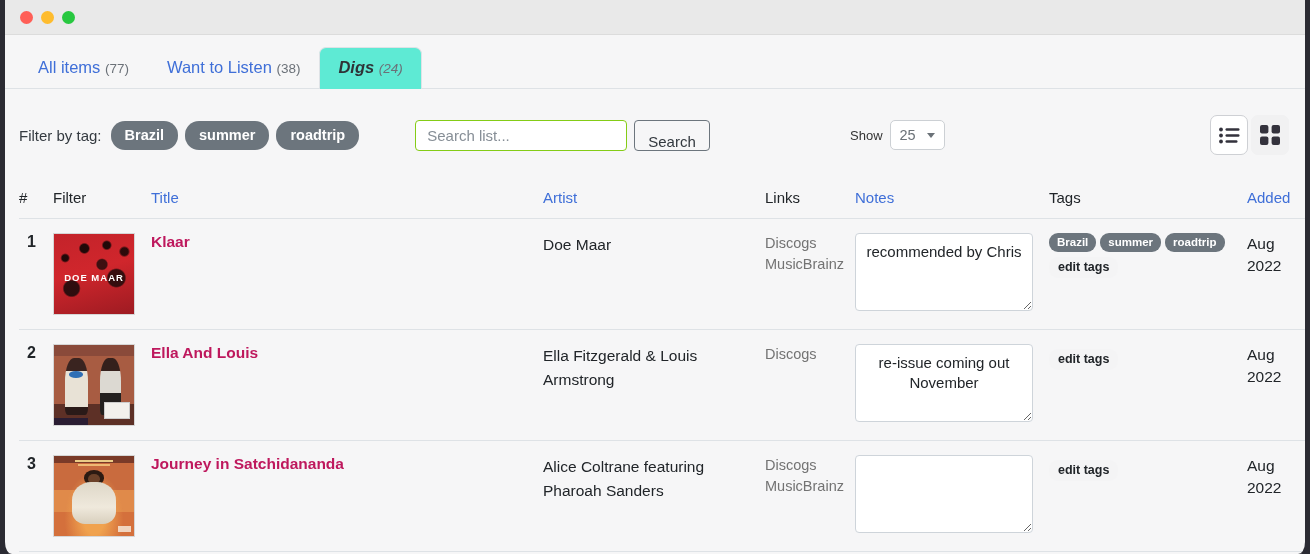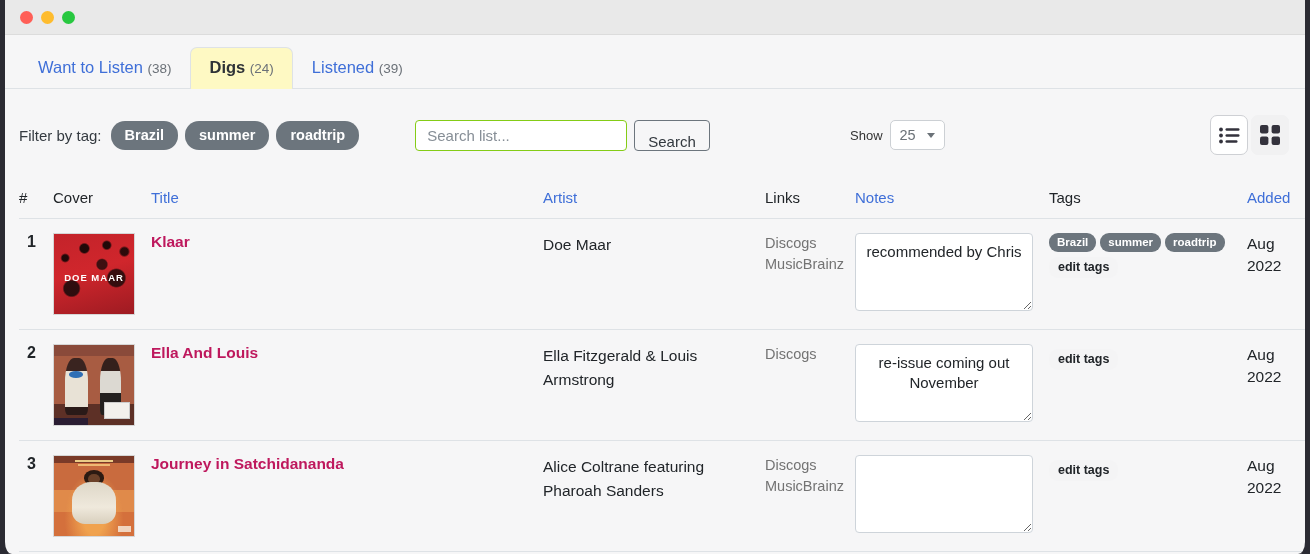--- a/index.html
+++ b/index.html
@@ -49,24 +49,25 @@
     border: 1px solid transparent;
     border-bottom: none;
     border-radius: 7px 7px 0 0;
     position: relative;
     margin-bottom: -1px;
     white-space: nowrap;
     line-height: 1.25;
   }
   .tab .cnt { font-size: 13.5px; color: #6b7178; }
   .tab.active {
-    background: #fef9c3;
+    background: #5eead4;
     border-color: #dee2e6;
     color: #2f3337;
     font-weight: bold;
+    font-style: italic;
   }
   .tab.active .cnt { font-weight: normal; color: #6b7178; }
 
   
   #filterbar {
     height: 92px;
     display: flex; align-items: center;
     padding: 0 14px;
     position: relative;
   }
@@ -326,23 +327,23 @@
 
 <div id="window">
 
   <div id="titlebar">
     <div class="dot red"></div>
     <div class="dot yellow"></div>
     <div class="dot green"></div>
   </div>
 
   <div id="tabs">
+      <div class="tab"><span>All items</span> <span class="cnt">(77)</span></div>
       <div class="tab"><span>Want to Listen</span> <span class="cnt">(38)</span></div>
       <div class="tab active"><span>Digs</span> <span class="cnt">(24)</span></div>
-      <div class="tab"><span>Listened</span> <span class="cnt">(39)</span></div>
     </div>
 
   <div id="filterbar">
     <span id="filterlabel">Filter by tag:</span>
     <div id="filterpills" style="display: flex;">
         <span class="pill">Brazil</span>
         <span class="pill">summer</span>
         <span class="pill">roadtrip</span>
       </div>
 
@@ -389,21 +390,21 @@
           <col class="col-title">
           <col class="col-art">
         <col class="col-links">
           <col class="col-notes">
           <col class="col-tags">
           <col class="col-added">
       </colgroup>
       <thead>
           <tr id="headrow">
             <th class="plain">#</th>
-            <th class="plain">Cover</th>
+            <th class="plain">Filter</th>
             <th class="link">Title</th>
             <th class="link">Artist</th>
             <th class="plain">Links</th>
             <th class="link">Notes</th>
             <th class="plain">Tags</th>
             <th class="link">Added</th>
           </tr>
         </thead>
       <tbody id="bodyrows">
           <tr>

